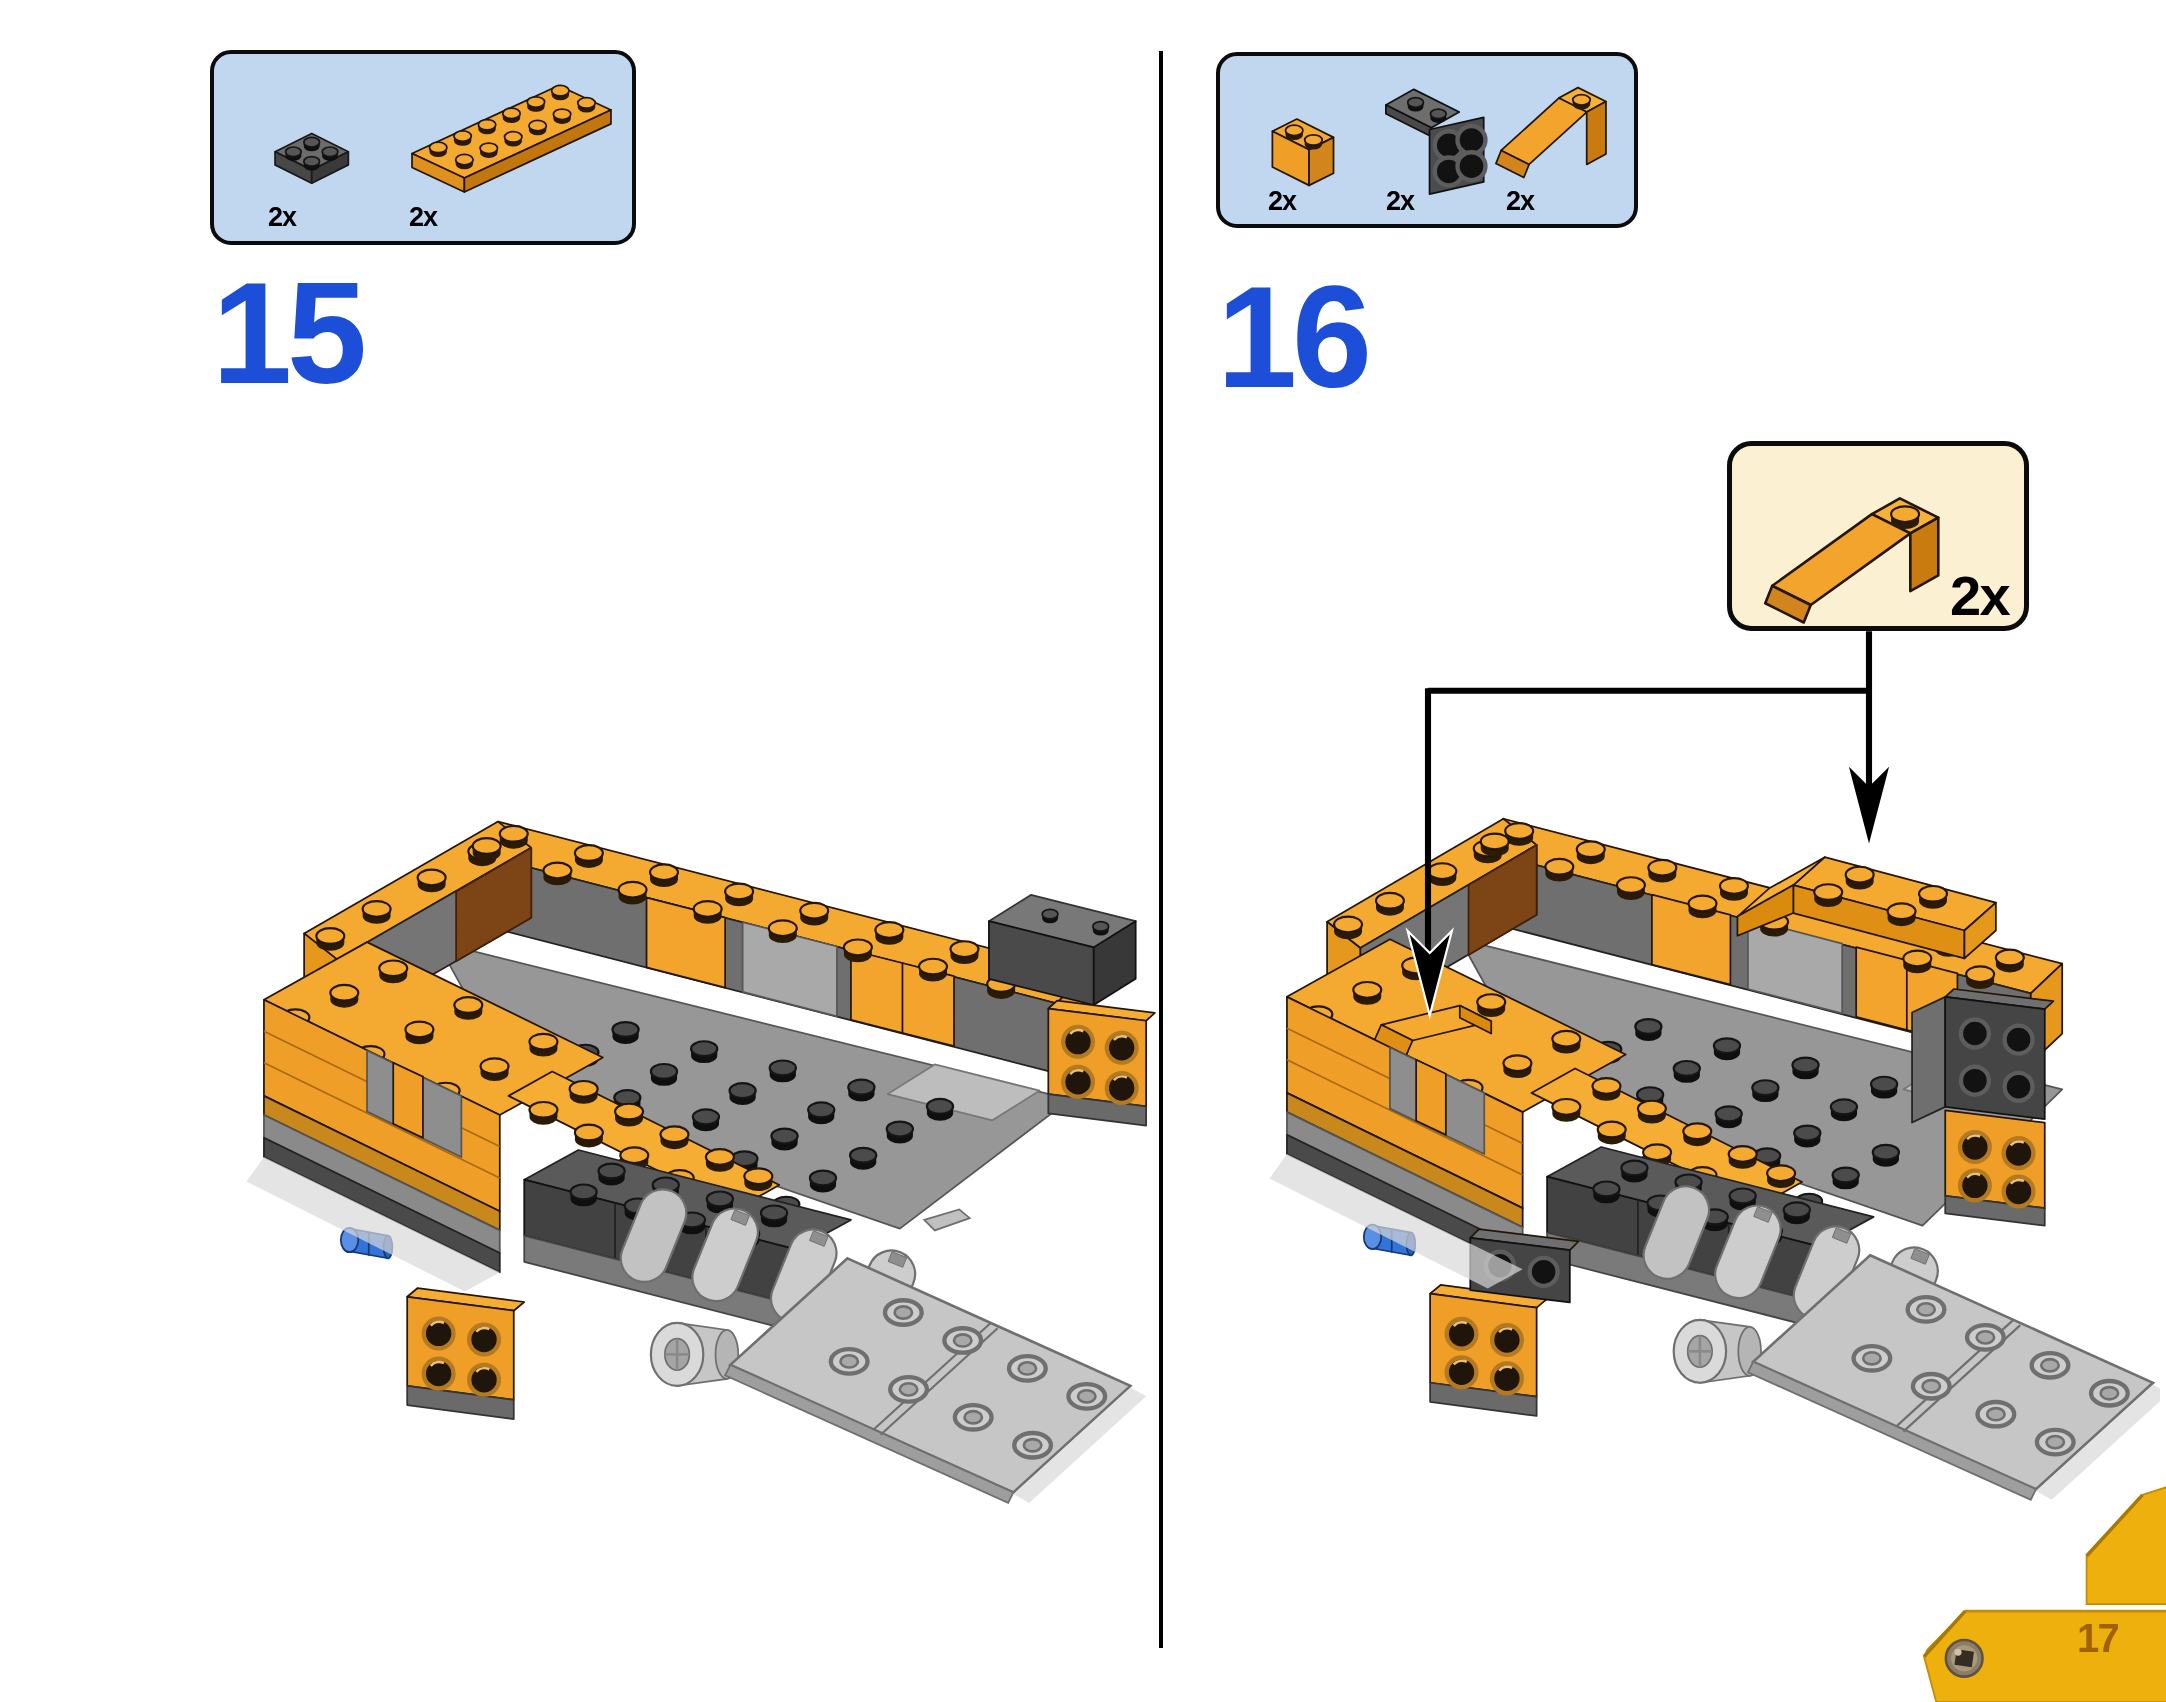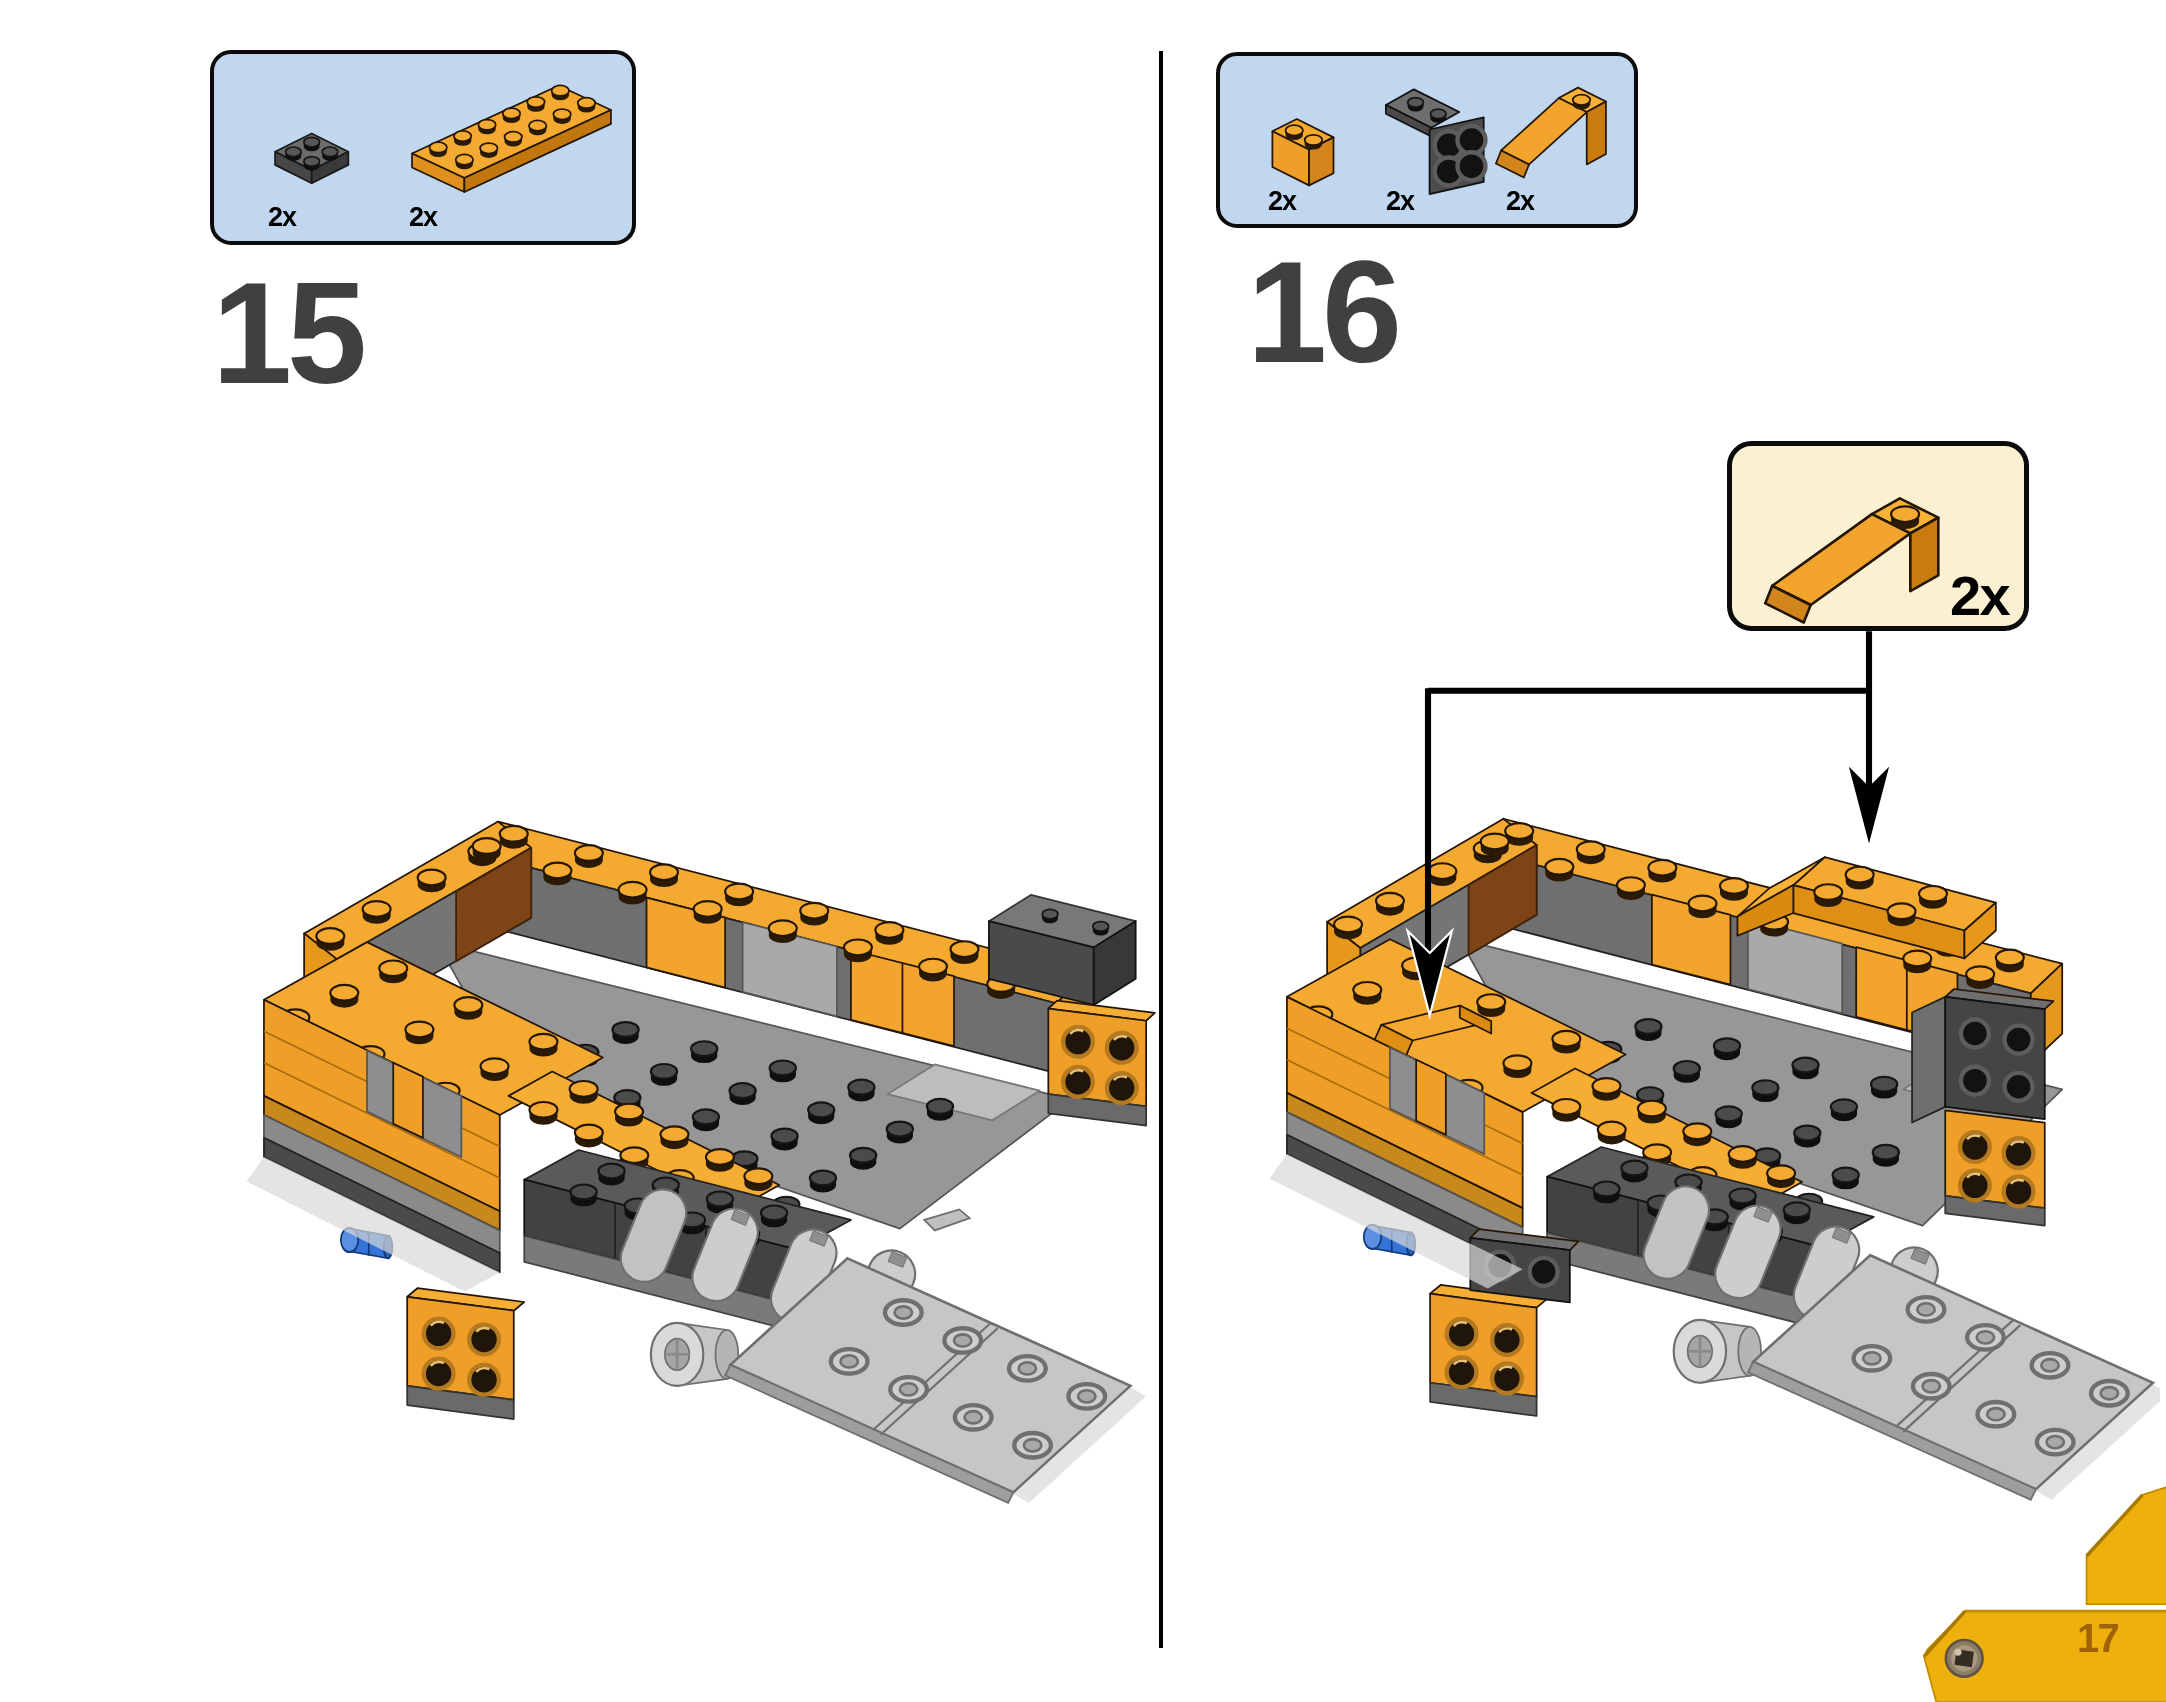--- a/index.html
+++ b/index.html
@@ -15,21 +15,21 @@
     position:absolute;background:#c1d7f0;border:4.4px solid #0b0b0b;border-radius:21px;
     box-sizing:border-box;
   }
   .parts-box svg{position:absolute;left:0;top:0;}
   .qty{
     position:absolute;font-weight:bold;font-size:27px;color:#000;line-height:1;
     letter-spacing:-0.9px;
   }
   
   .step-number{
-    position:absolute;font-size:144px;font-weight:bold;color:#404040;line-height:1;
+    position:absolute;font-size:144px;font-weight:bold;color:#1d4ed8;line-height:1;
     letter-spacing:-5.2px;
   }
   
   .callout-box{
     position:absolute;left:1727px;top:441px;width:302px;height:190px;
     background:#fbf0d2;border:5.2px solid #0b0b0b;border-radius:24.5px;box-sizing:border-box;
   }
   .callout-box .qty{font-size:56px;letter-spacing:-1.7px;}
   
   .page-number{
@@ -349,21 +349,21 @@
         <polygon points="420,64 442,52 442,112 420,124" fill="#c97b10"></polygon>
         <polygon points="322,108 354,124 348,139 316,123" fill="#d2851c"></polygon>
       </g>
       <use href="#st-os" x="414" y="50"></use>
     </svg>
     <span class="qty" style="left:48px;top:132px;">2x</span>
     <span class="qty" style="left:166px;top:132px;">2x</span>
     <span class="qty" style="left:286px;top:132px;">2x</span>
   </div>
 
-  <div class="step-number" style="left:1217px;top:241px;margin-left:30px;">16</div>
+  <div class="step-number" style="left:1217px;top:266px;">16</div>
 
   <div class="callout-box">
     <svg width="292" height="180" viewBox="0 0 334 206">
       <g stroke="#241605" stroke-width="3" stroke-linejoin="round">
         <polygon points="160,78 204,100 236,82 192,60" fill="#f6b236"></polygon>
         <polygon points="46,160 160,78 204,100 90,182" fill="#f2a42c"></polygon>
         <polygon points="204,100 236,82 236,148 204,166" fill="#c97b10"></polygon>
         <polygon points="46,160 90,182 82,202 38,180" fill="#d2851c"></polygon>
       </g>
       <use href="#st-o" x="198" y="78"></use>

